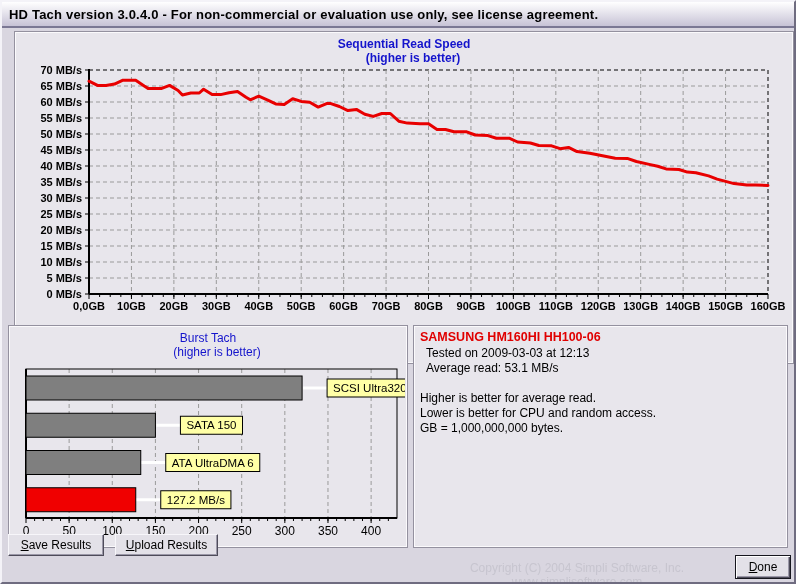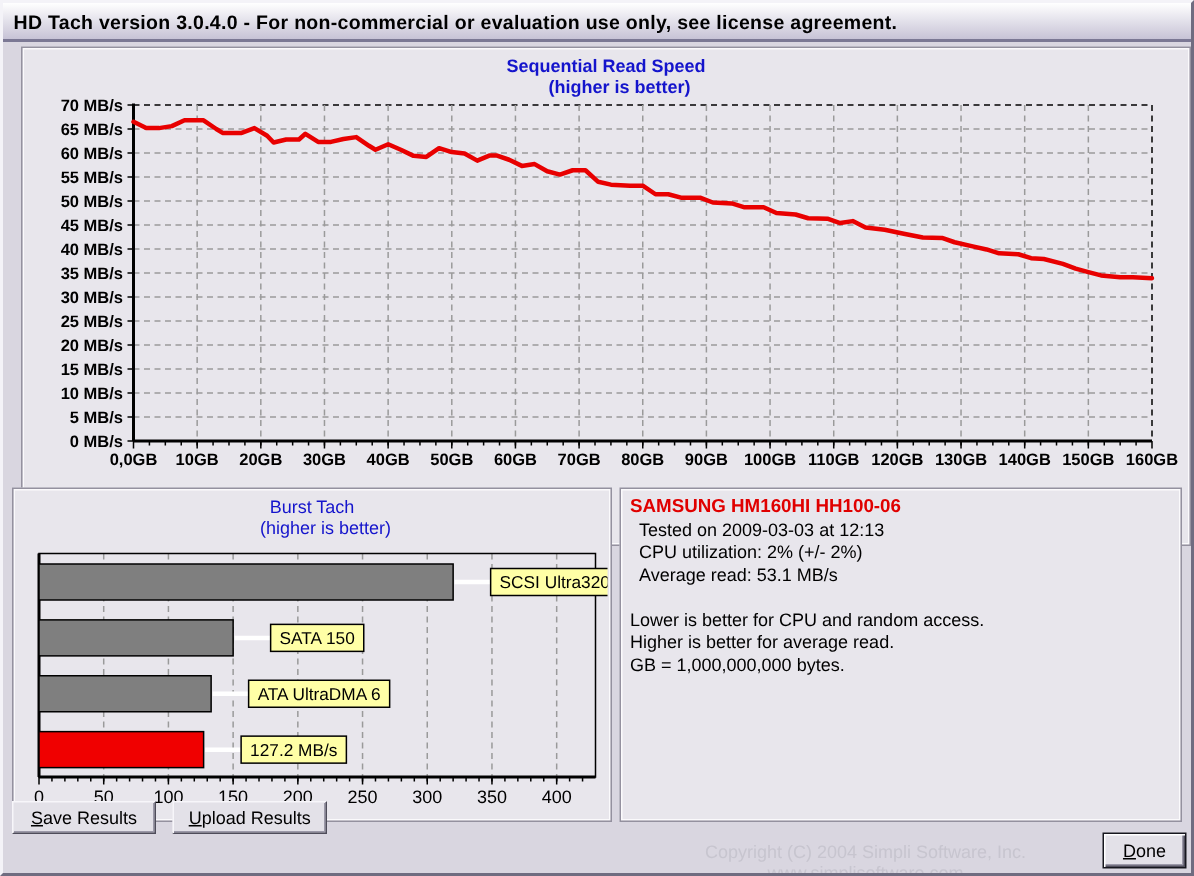--- a/index.html
+++ b/index.html
@@ -324,25 +324,24 @@
         <line x1="127.74697674418604" y1="173.75" x2="151.74697674418604" y2="173.75" stroke="#fff" stroke-width="3"></line>
         <rect x="151.74697674418604" y="164.75" width="70.171875" height="18" fill="#ffffa6" stroke="#000" stroke-width="1"></rect>
         <text x="157.74697674418604" y="177.75" font-size="11.5" font-family="&quot;Liberation Sans&quot;, sans-serif" fill="#000">127.2 MB/s</text>
       </svg>
   </div>
 
   <div class="panel panel-info">
     <div class="info-content">
       <div class="drive-name">SAMSUNG HM160HI HH100-06</div>
       <div class="info-line">Tested on 2009-03-03 at 12:13</div>
-      <div class="info-line">CPU utilization: 2% (+/- 2%)</div>
       <div class="info-line">Average read: 53.1 MB/s</div>
       <div class="info-gap"></div>
+      <div>Higher is better for average read.</div>
       <div>Lower is better for CPU and random access.</div>
-      <div>Higher is better for average read.</div>
       <div>GB = 1,000,000,000 bytes.</div>
     </div>
   </div>
 
   <button class="btn btn-save"><u>S</u>ave Results</button>
   <button class="btn btn-upload"><u>U</u>pload Results</button>
   <div class="copyright">Copyright (C) 2004 Simpli Software, Inc. www.simplisoftware.com</div>
   <button class="btn btn-done"><u>D</u>one</button>
 
 </div>

